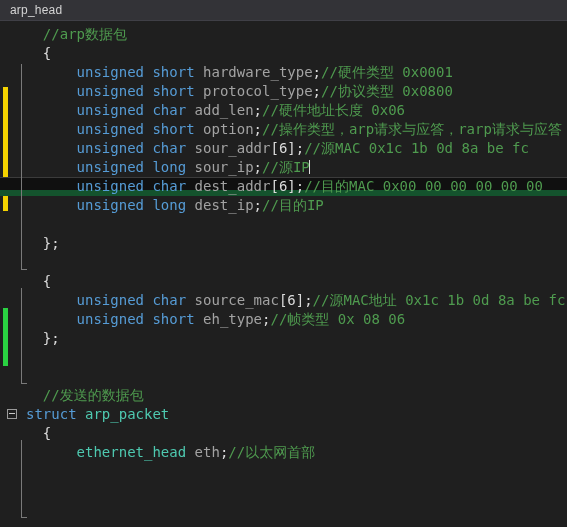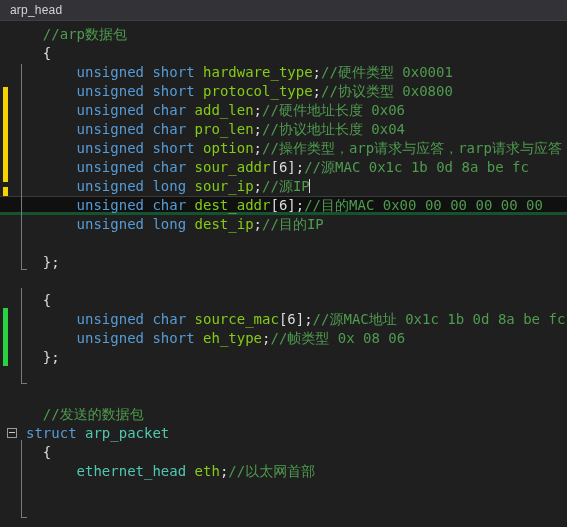--- a/index.html
+++ b/index.html
@@ -72,30 +72,30 @@
     line-height: 19px;
     font-size: 14px;
     white-space: pre;
     color: #dcdcdc;
     padding-left: 26px;
     box-sizing: border-box;
   }
   .line.current {
     background: #101010;
     border-top: 1px solid #3b3b3b;
-    border-bottom: 3px solid #14532d;
+    border-bottom: 6px solid #14532d;
     height: 19px;
     line-height: 17px;
   }
 
   
   .kw   { color: #569cd6; }   
   .typ  { color: #4ec9b0; }   
   .cmt  { color: #4f9b4f; }   
-  .id   { color: #84cc16; }   
+  .id   { color: #a3a3a3; }   
   .pun  { color: #dcdcdc; }   
 
   
   .fold {
     position: absolute;
     left: 7px;
     top: 4px;
     width: 10px;
     height: 10px;
     border: 1px solid #9a9a9a;
@@ -145,21 +145,20 @@
       <div class="change-bar unsaved" style="top: 66px; height: 95px;"></div>
       <div class="change-bar unsaved" style="top: 166px; height: 24px;"></div>
       <div class="change-bar saved" style="top: 287px; height: 58px;"></div>
     </div>
   <div id="code">
       <div class="line"><span>  </span><span class="cmt">//arp数据包</span></div>
       <div class="line"><span>  </span><span class="pun">{</span></div>
       <div class="line"><span>      </span><span class="kw">unsigned short</span><span class="id"> hardware_type</span><span class="pun">;</span><span class="cmt">//硬件类型 0x0001</span></div>
       <div class="line"><span>      </span><span class="kw">unsigned short</span><span class="id"> protocol_type</span><span class="pun">;</span><span class="cmt">//协议类型 0x0800</span></div>
       <div class="line"><span>      </span><span class="kw">unsigned char</span><span class="id"> add_len</span><span class="pun">;</span><span class="cmt">//硬件地址长度 0x06</span></div>
-      <div class="line"><span>      </span><span class="kw">unsigned char</span><span class="id"> pro_len</span><span class="pun">;</span><span class="cmt">//协议地址长度 0x04</span></div>
       <div class="line"><span>      </span><span class="kw">unsigned short</span><span class="id"> option</span><span class="pun">;</span><span class="cmt">//操作类型，arp请求与应答，rarp请求与应答 0x0001</span></div>
       <div class="line"><span>      </span><span class="kw">unsigned char</span><span class="id"> sour_addr</span><span class="pun">[6];</span><span class="cmt">//源MAC 0x1c 1b 0d 8a be fc</span></div>
       <div class="line"><span>      </span><span class="kw">unsigned long</span><span class="id"> sour_ip</span><span class="pun">;</span><span class="cmt">//源IP</span><span class="caret"></span></div>
       <div class="line current"><span>      </span><span class="kw">unsigned char</span><span class="id"> dest_addr</span><span class="pun">[6];</span><span class="cmt">//目的MAC 0x00 00 00 00 00 00</span></div>
       <div class="line"><span>      </span><span class="kw">unsigned long</span><span class="id"> dest_ip</span><span class="pun">;</span><span class="cmt">//目的IP</span></div>
       <div class="line"><span></span></div>
       <div class="line"><span>  </span><span class="pun">};</span></div>
       <div class="line"><span></span></div>
       <div class="line"><span>  </span><span class="pun">{</span></div>
       <div class="line"><span>      </span><span class="kw">unsigned char</span><span class="id"> source_mac</span><span class="pun">[6];</span><span class="cmt">//源MAC地址 0x1c 1b 0d 8a be fc</span></div>

